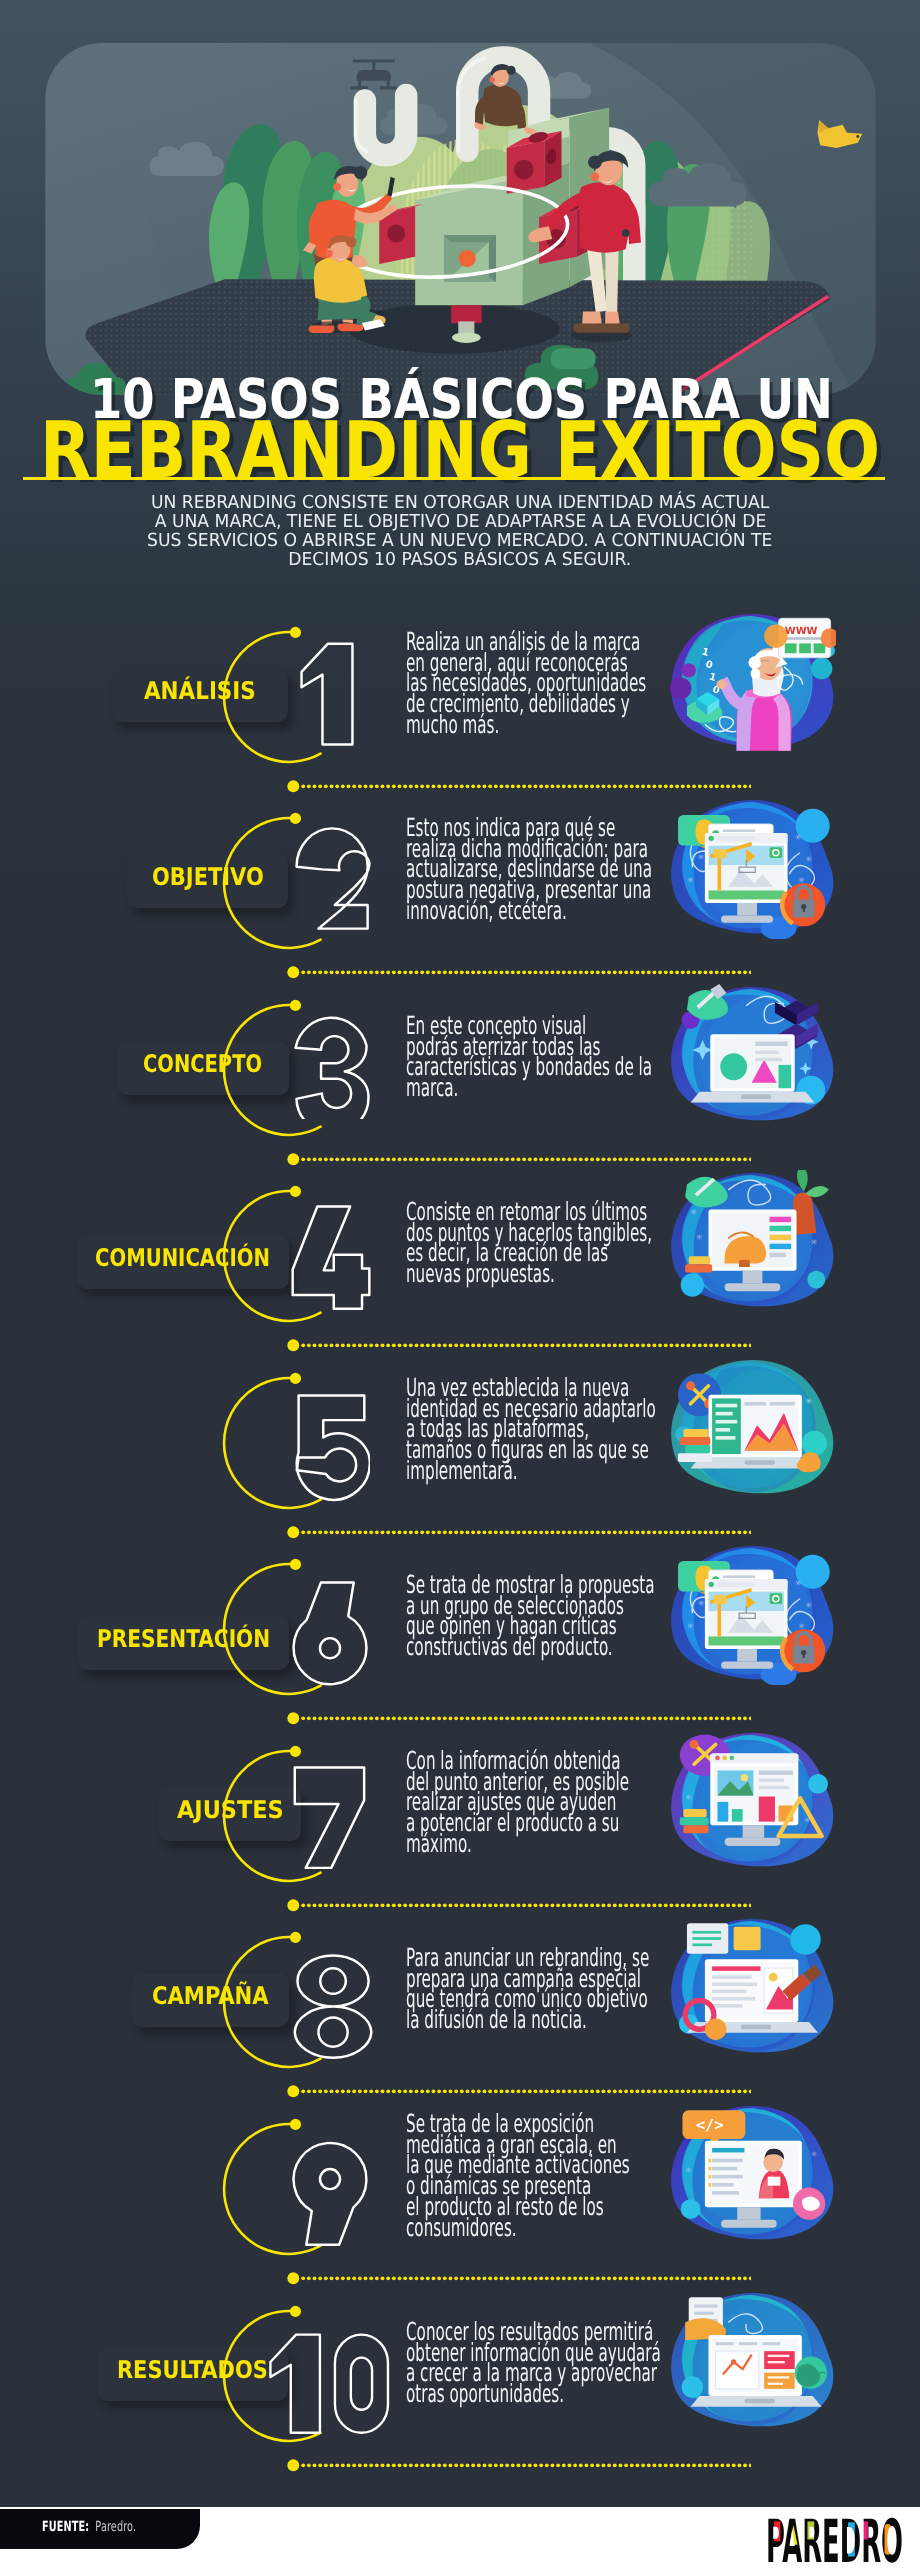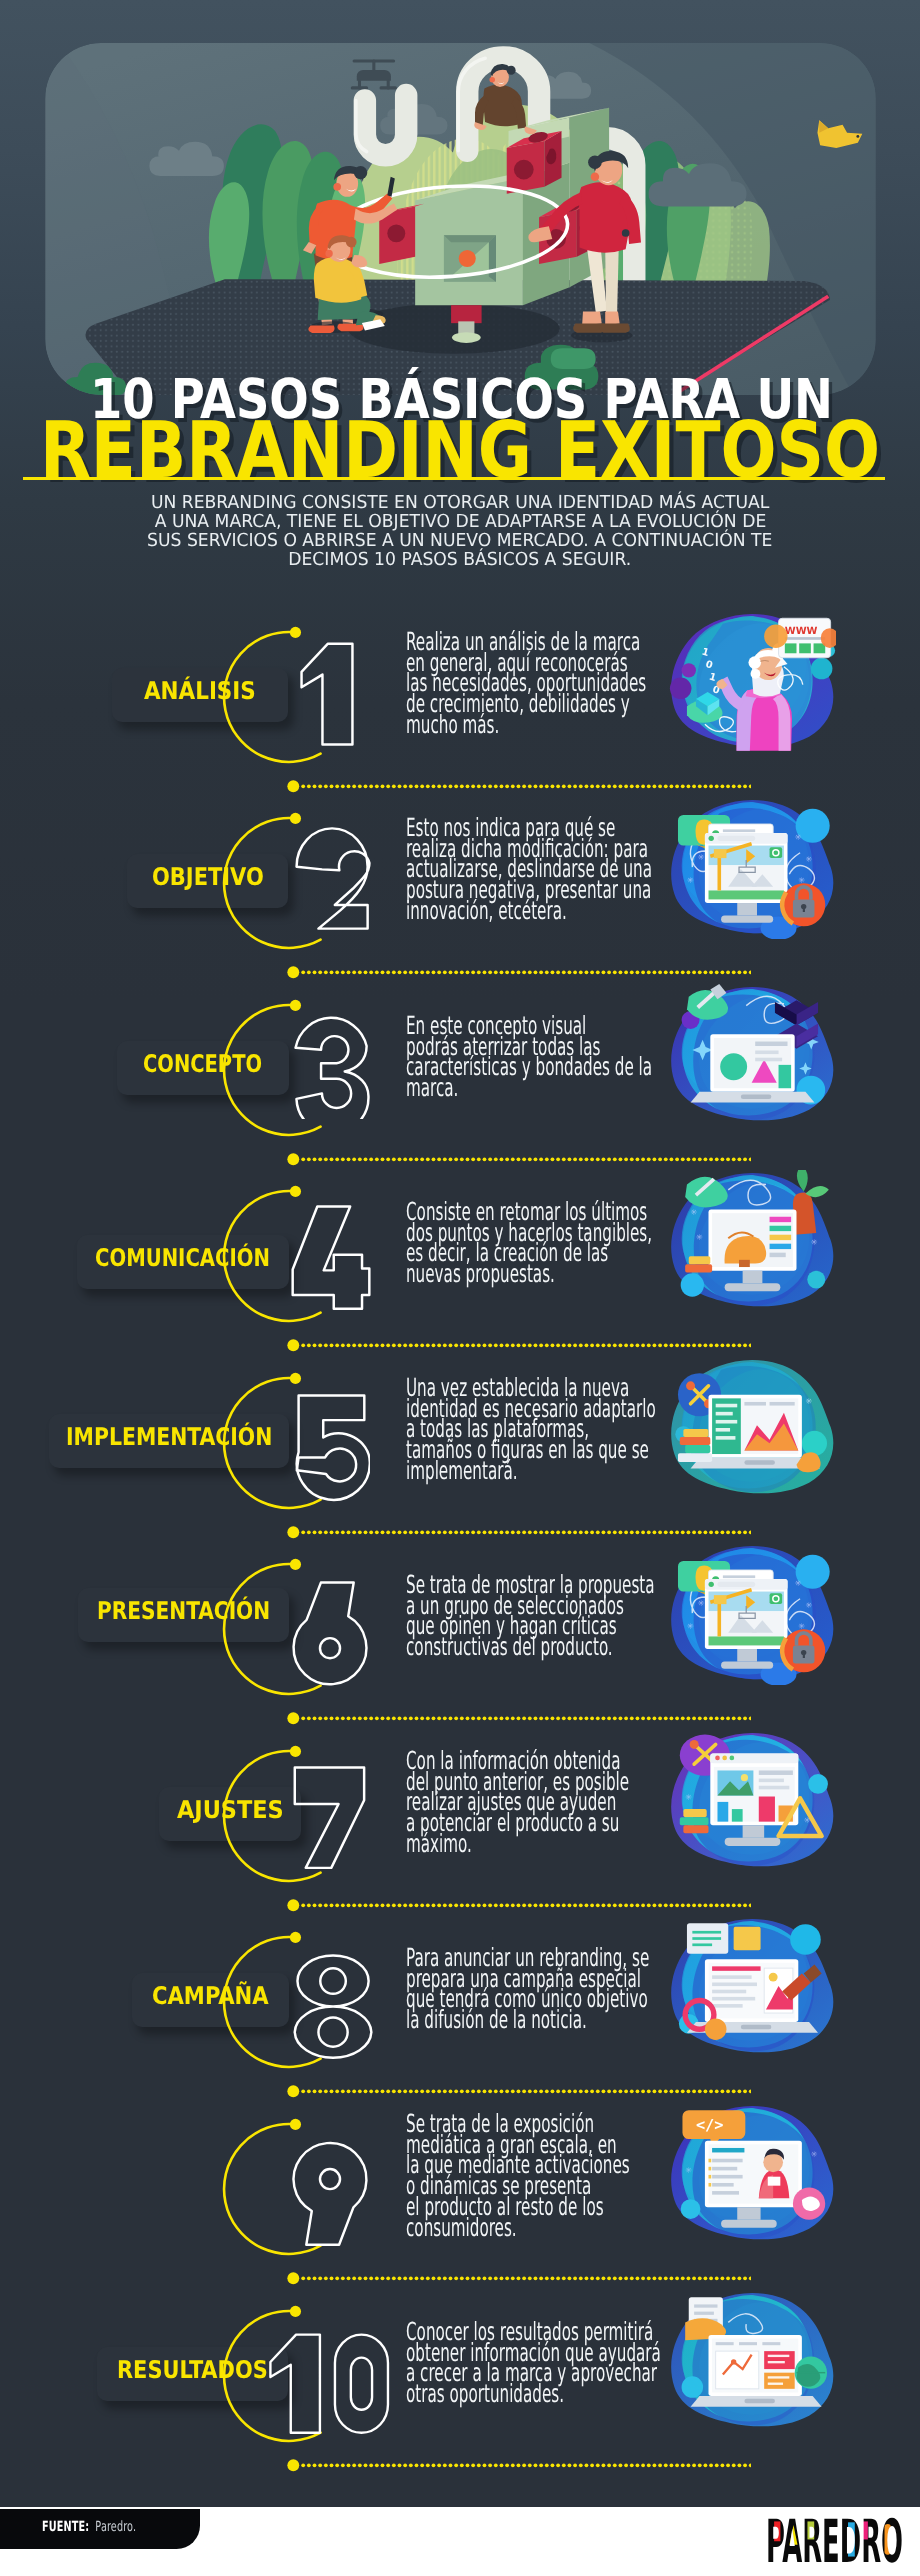--- a/index.html
+++ b/index.html
@@ -923,23 +923,20 @@
             <circle cx="477.9" cy="7" r="2.1" fill="#f9e500"></circle>
             <circle cx="484.2" cy="7" r="2.1" fill="#f9e500"></circle>
             <circle cx="490.5" cy="7" r="2.1" fill="#f9e500"></circle>
             <circle cx="496.8" cy="7" r="2.1" fill="#f9e500"></circle>
             <circle cx="503.09999999999997" cy="7" r="2.1" fill="#f9e500"></circle>
             <circle cx="509.4" cy="7" r="2.1" fill="#f9e500"></circle>
             <circle cx="515.7" cy="7" r="2.1" fill="#f9e500"></circle>
           </svg></div>
       </div>
       <div class="step" style="top:1350px">
-        <div class="badge" style="left:49px;top:64px;width:240px">
-          <span class="blbl" style="left: 16.6px; transform: scaleX(0.9312);">IMPLEMENTACIÓN</span>
-        </div>
         <div class="arc" style="left:216px;top:20px"><svg width="146" height="146" viewBox="0 0 162.8 162.8">
             <path d="M 88.59 9.36 A 72.4 72.4 0 1 0 116.61 144.66" fill="none" stroke="#f9e500" stroke-width="2.9" stroke-linecap="round"></path>
             <circle cx="88.59" cy="9.36" r="6.2" fill="#f9e500"></circle>
           </svg></div>
         <div class="num" style="left:292px;top:40px"><svg width="78" height="115" viewBox="-3 -4 85 126">
             <g fill="none" stroke="#ffffff" stroke-width="2.7" stroke-linejoin="round" stroke-linecap="round">
               <g transform="translate(0,0)">
                 <path d="M4 2 L76 2 L76 29 L31 29 L31 48 C52 35 82 51 82 75 A40 40 0 1 1 4 64 Z"></path>
                 <path d="M33 70 L4 70 L2 84 L34 88 A18 18 0 1 0 33 70 Z"></path>
               </g>
@@ -1082,21 +1079,21 @@
             <circle cx="477.9" cy="7" r="2.1" fill="#f9e500"></circle>
             <circle cx="484.2" cy="7" r="2.1" fill="#f9e500"></circle>
             <circle cx="490.5" cy="7" r="2.1" fill="#f9e500"></circle>
             <circle cx="496.8" cy="7" r="2.1" fill="#f9e500"></circle>
             <circle cx="503.09999999999997" cy="7" r="2.1" fill="#f9e500"></circle>
             <circle cx="509.4" cy="7" r="2.1" fill="#f9e500"></circle>
             <circle cx="515.7" cy="7" r="2.1" fill="#f9e500"></circle>
           </svg></div>
       </div>
       <div class="step" style="top:1536px">
-        <div class="badge" style="left:78px;top:52px;width:211px">
+        <div class="badge" style="left:78px;top:80px;width:211px">
           <span class="blbl" style="left: 19px; transform: scaleX(0.9186);">PRESENTACIÓN</span>
         </div>
         <div class="arc" style="left:216px;top:20px"><svg width="146" height="146" viewBox="0 0 162.8 162.8">
             <path d="M 88.59 9.36 A 72.4 72.4 0 1 0 116.61 144.66" fill="none" stroke="#f9e500" stroke-width="2.9" stroke-linecap="round"></path>
             <circle cx="88.59" cy="9.36" r="6.2" fill="#f9e500"></circle>
           </svg></div>
         <div class="num" style="left:289px;top:41px"><svg width="82" height="115" viewBox="-3 -4 90 126">
             <g fill="none" stroke="#ffffff" stroke-width="2.7" stroke-linejoin="round" stroke-linecap="round">
               <g transform="translate(0,0)">
                 <path d="M32 2 L68 2 L62 39 A40 40 0 1 1 16.3 43 Z"></path>

